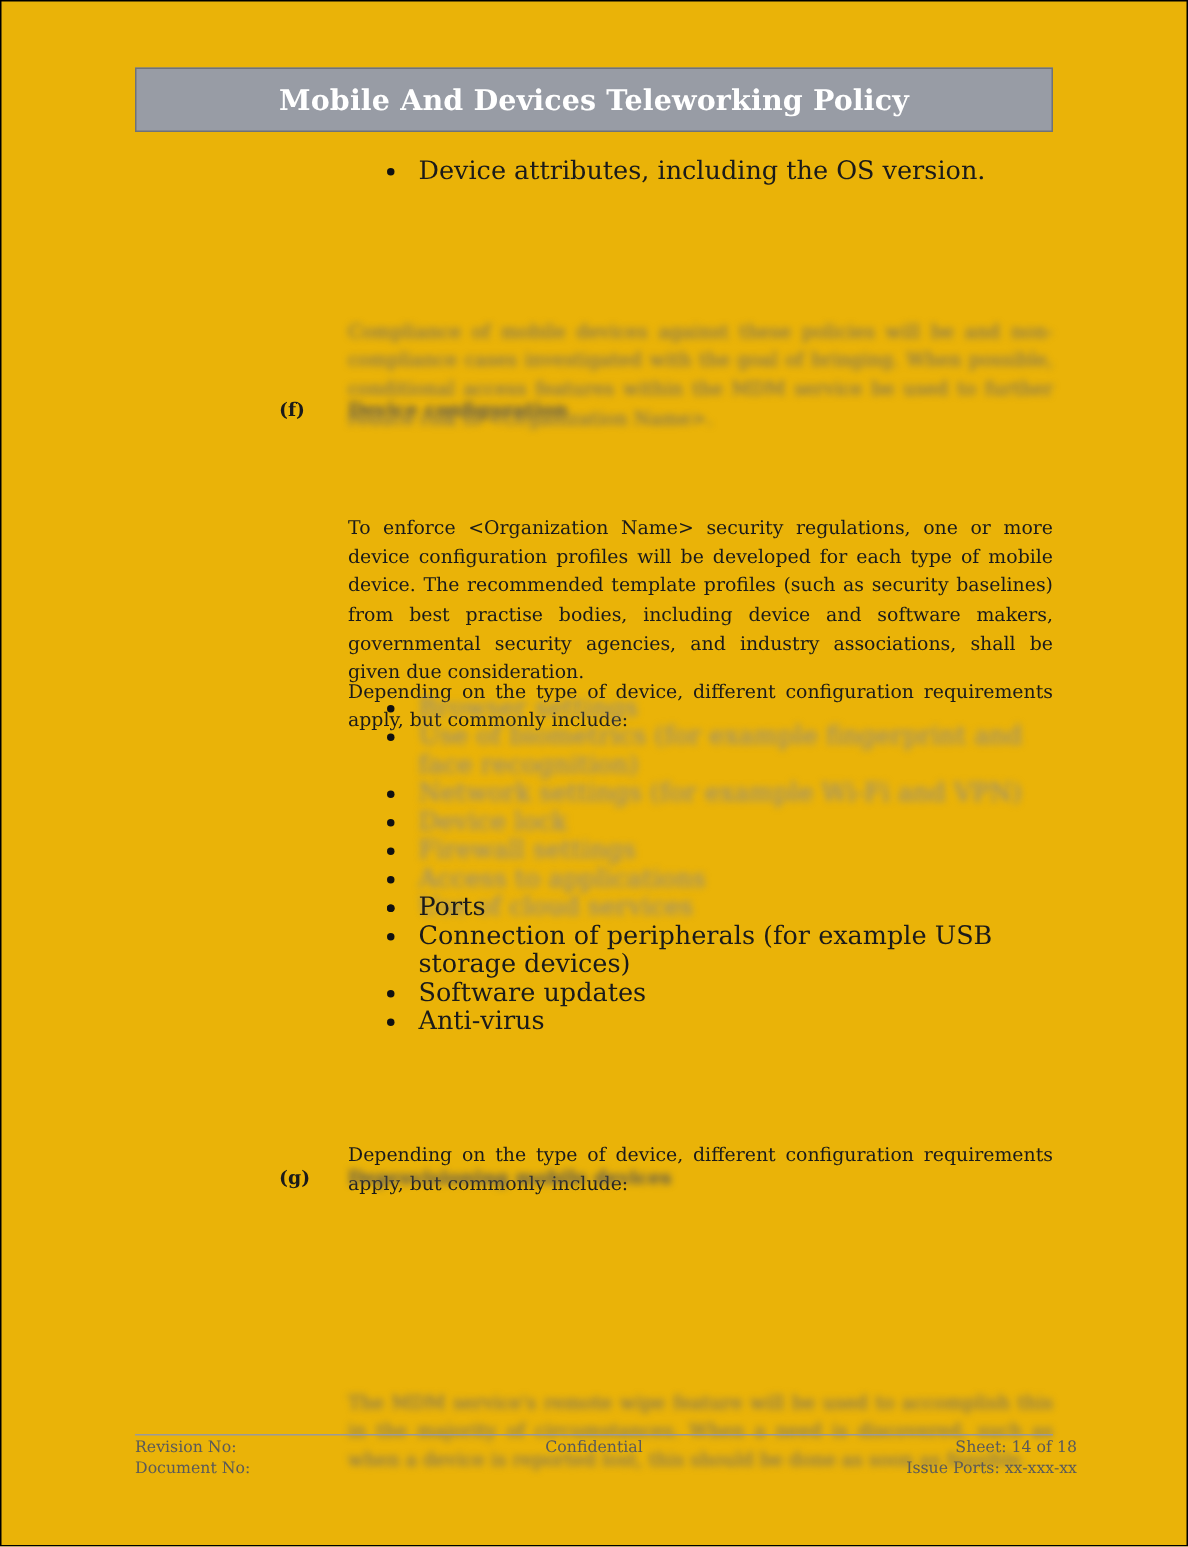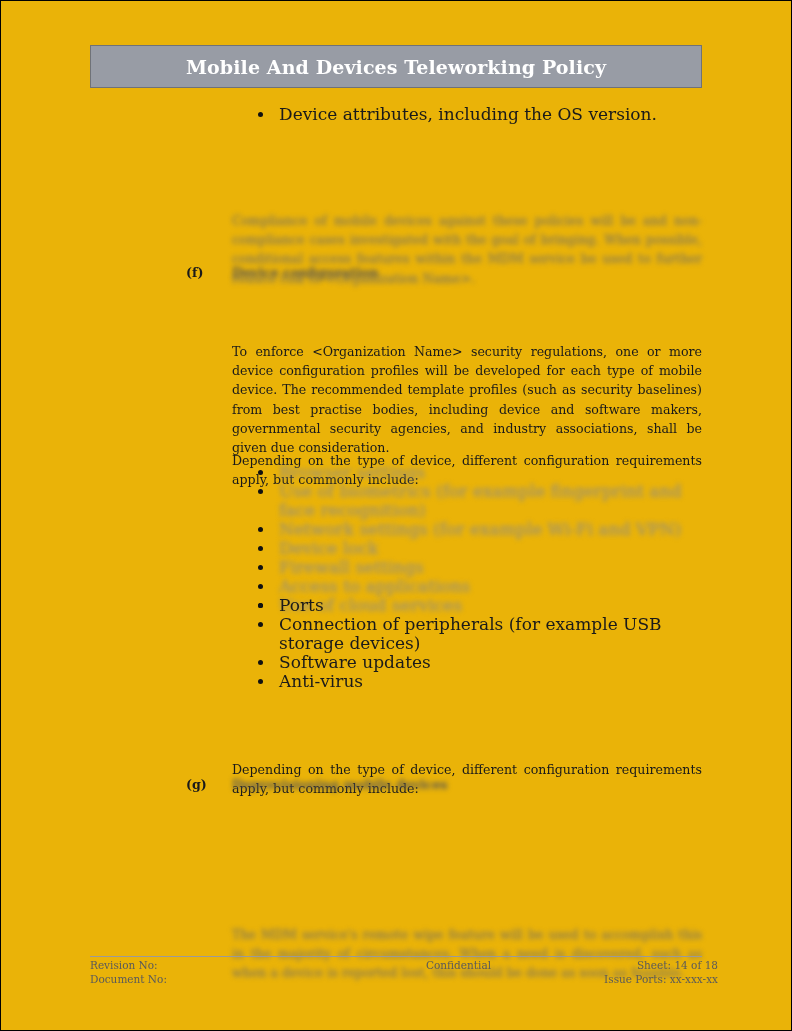--- a/index.html
+++ b/index.html
@@ -81,21 +81,21 @@
 
   <div class="para blur" style="top:883px;">The MDM service's remote wipe feature will be used to accomplish this in the majority of circumstances. When a need is discovered, such as when a device is reported lost, this should be done as soon as feasible.</div>
 
   <div class="footer-line"></div>
 
   <div class="footer" style="left:89px; top:957px;">
     <div>Revision No:</div>
     <div>Document No:</div>
   </div>
 
-  <div class="footer" style="left:300px; width:190px; top:957px; text-align:right;">
+  <div class="footer" style="left:300px; width:190px; top:957px; text-align:center;">
     <div>Confidential</div>
   </div>
 
   <div class="footer" style="left:506px; width:211px; top:957px; text-align:right;">
     <div>Sheet: 14 of 18</div>
     <div>Issue Ports: xx-xxx-xx</div>
   </div>
 
 </div>
 

